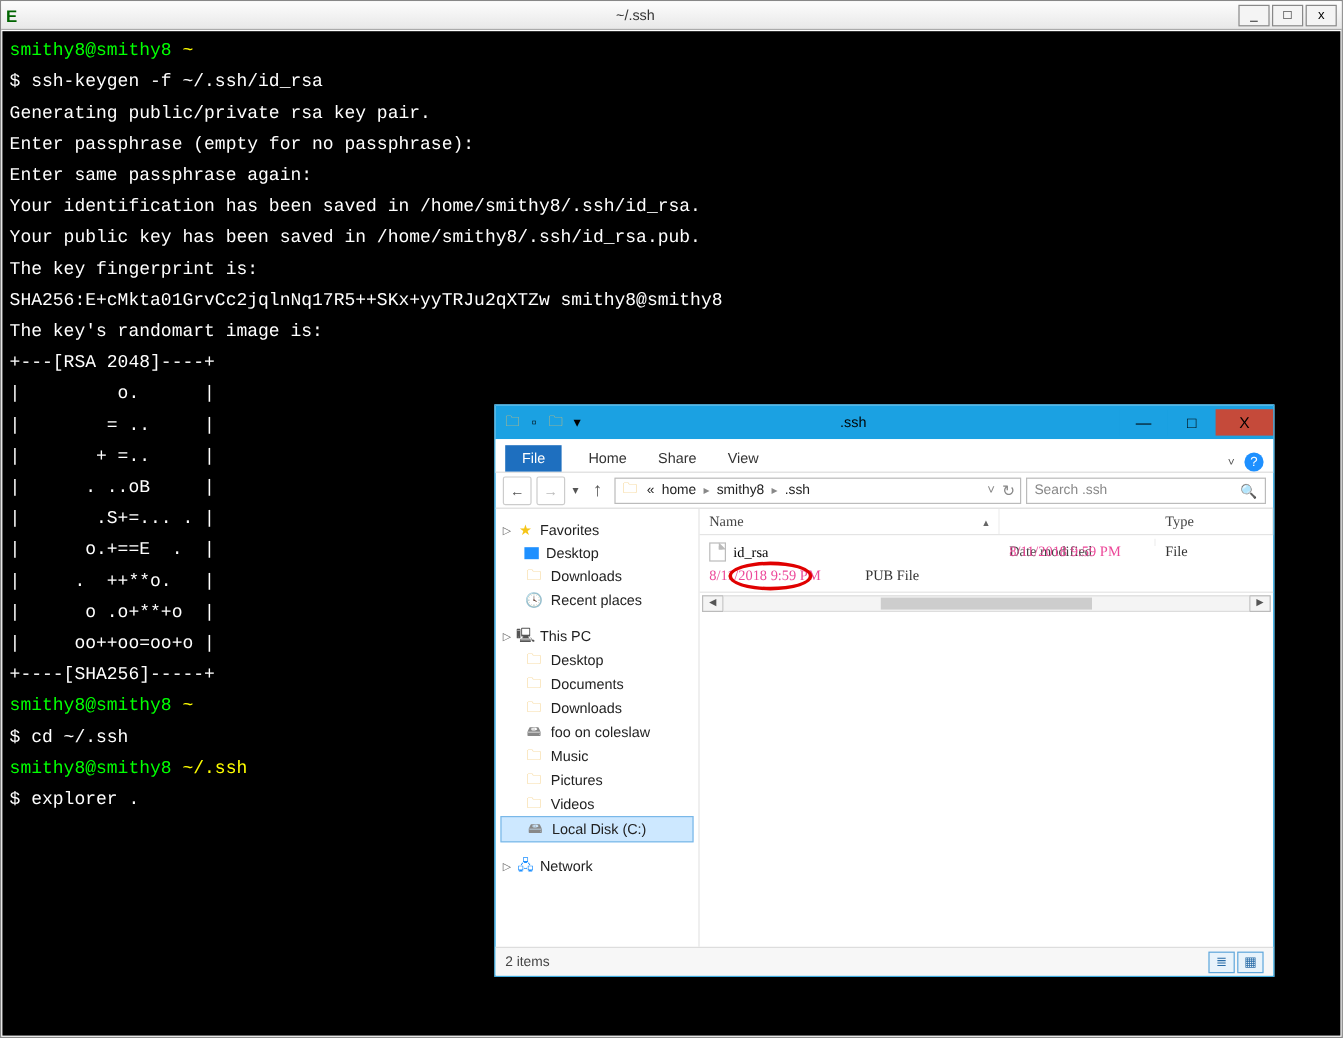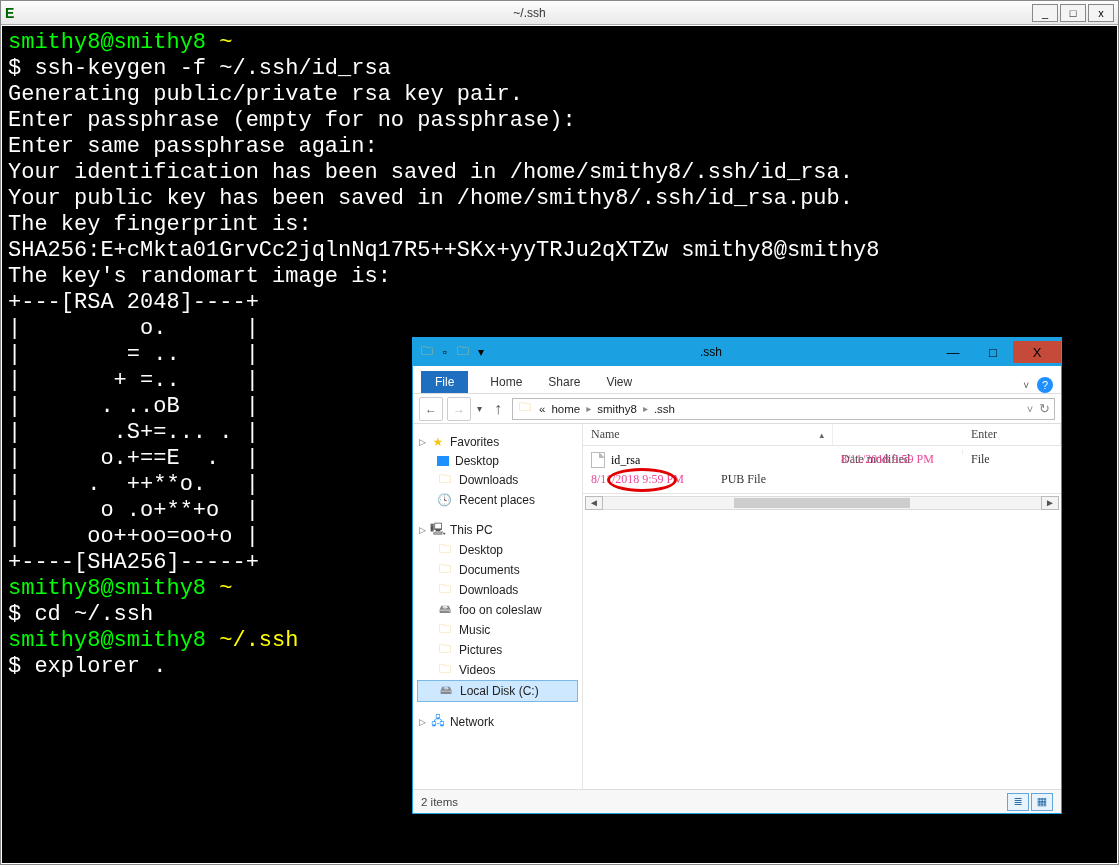--- a/index.html
+++ b/index.html
@@ -5,21 +5,21 @@
   * { margin: 0; padding: 0; box-sizing: border-box; }
   body { width: 1119px; height: 865px; font-family: Arial, sans-serif; overflow: hidden; background: #fff; }
 
   
   .term-window { position: absolute; left: 0; top: 0; width: 1119px; height: 865px; border: 1px solid #888; }
   .term-titlebar { height: 24px; background: linear-gradient(#fdfdfd,#e8e8e8); border-bottom: 1px solid #aaa; display: flex; align-items: center; padding: 0 4px; }
   .term-icon { width: 16px; height: 16px; margin-right: 6px; display: inline-block; color: #006400; font-weight: bold; font-size: 14px; line-height: 16px; }
   .term-title { flex: 1; text-align: center; font-size: 12px; color: #333; }
   .term-winbtns { display: flex; gap: 2px; }
   .term-winbtn { width: 26px; height: 18px; border: 1px solid #888; background: #f4f4f4; display: flex; align-items: center; justify-content: center; font-size: 11px; cursor: default; }
-  .term-body { position: absolute; left: 1px; top: 25px; right: 1px; bottom: 1px; background: #000; padding: 4px 6px; font-family: "Consolas","Courier New",monospace; font-size: 22px; line-height: 26px; color: #fff; white-space: pre; overflow: hidden; }
+  .term-body { position: absolute; left: 1px; top: 25px; right: 1px; bottom: 1px; background: #000; padding: 4px 6px; font-family: "Consolas","Courier New",monospace; font-size: 15px; line-height: 26px; color: #fff; white-space: pre; overflow: hidden; }
   .grn { color: #00ff00; }
   .ylw { color: #ffff00; }
 
   
   .exp-window { position: absolute; left: 412px; top: 337px; width: 650px; height: 477px; border: 1px solid #1ba1e2; background: #fff; box-shadow: 2px 2px 8px rgba(0,0,0,.3); }
   .exp-titlebar { height: 28px; background: #1ba1e2; display: flex; align-items: center; padding: 0 0 0 6px; }
   .exp-title-icons { display: flex; gap: 2px; align-items: center; }
   .exp-title-text { flex: 1; text-align: center; color: #000; font-size: 12px; }
   .exp-winbtns { display: flex; }
   .exp-winbtn { width: 40px; height: 22px; display: flex; align-items: center; justify-content: center; font-size: 13px; color: #000; }
@@ -138,20 +138,24 @@
       <span>home</span>
       <span class="crumb-sep">▸</span>
       <span>smithy8</span>
       <span class="crumb-sep">▸</span>
       <span>.ssh</span>
       <div class="addr-right">
         <span>˅</span>
         <span class="refresh-ico">↻</span>
       </div>
     </div>
+    <div class="search-box">
+      <span>Search .ssh</span>
+      <span class="search-ico">🔍</span>
+    </div>
   </div>
 
   <div class="exp-content">
     <div class="exp-side">
       <div class="side-group">
         <div class="side-head">
             <span class="tri">▷</span>
             <span class="ico star">★</span>
             <span>Favorites</span>
           </div>
@@ -216,21 +220,21 @@
       </div>
     </div>
 
     <div class="exp-main">
       <div class="col-head">
         <div class="col name">
             <span>Name</span>
             <span class="sort-caret">▴</span>
           </div>
         <div class="col date">Date modified</div>
-        <div class="col type">Enter</div>
+        <div class="col type">Type</div>
       </div>
       <div class="file-rows" id="file-rows">
         <div class="red-oval"></div>
       <div class="file-row">
             <div class="file-name">
               <span class="file-ico"></span>
               <span>id_rsa</span>
             </div>
             <div class="file-date">8/11/2018 9:59 PM</div>
             <div class="file-type">File</div>

